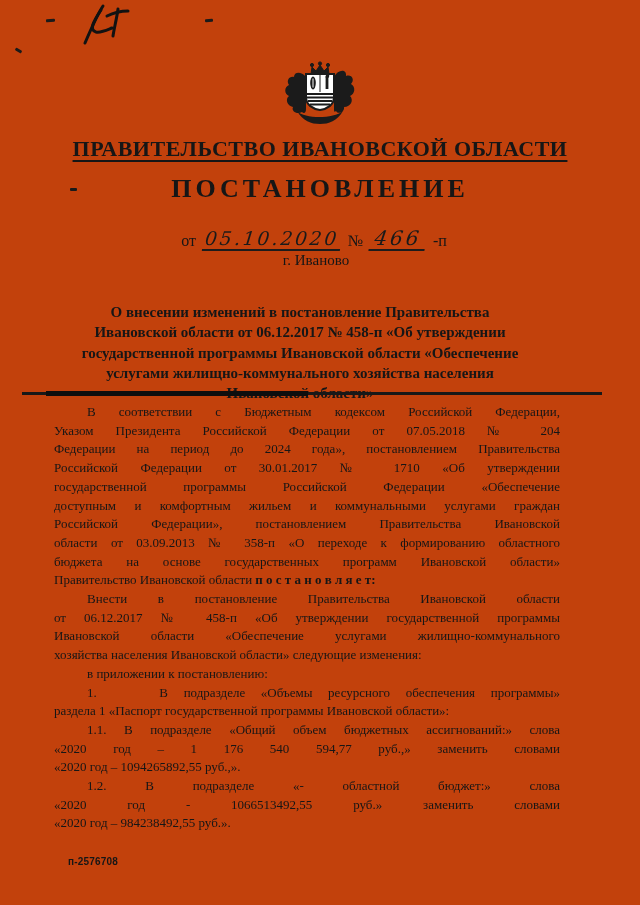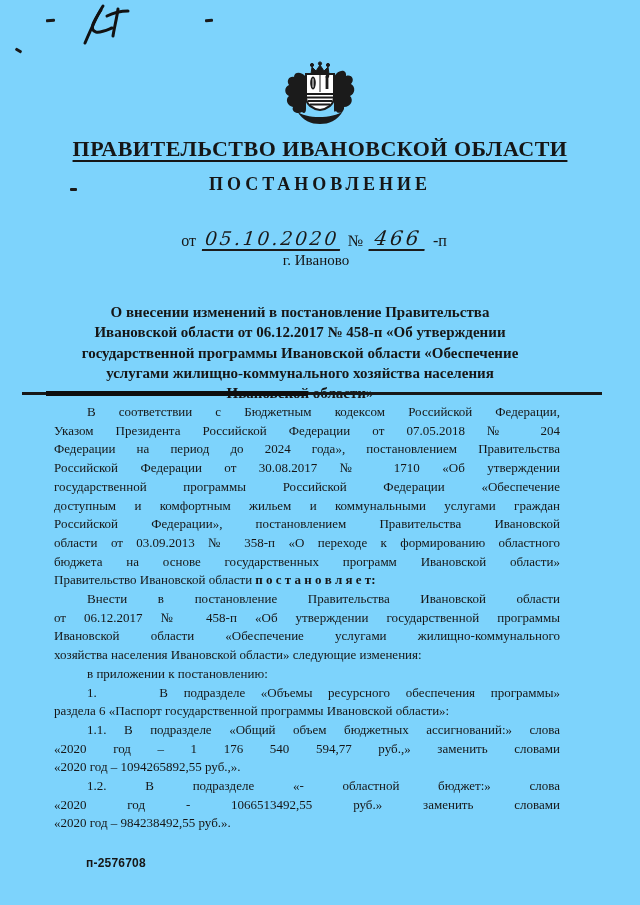--- a/index.html
+++ b/index.html
@@ -1,36 +1,36 @@
 <!DOCTYPE html>
 <html><head>
 <meta charset="utf-8">
 <style>
   html,body{margin:0;padding:0;}
   body{width:640px;height:905px;background:#e8e8e8;font-family:"Liberation Serif","DejaVu Serif",serif;}
-  .page{position:relative;width:640px;height:905px;background:#7dd3fc;color:#161616;overflow:hidden;}
+  .page{position:relative;width:640px;height:905px;background:#c2410c;color:#161616;overflow:hidden;}
 
   
   .top-mark{position:absolute;left:80px;top:3px;}
 
   
   .artifact{position:absolute;background:#1a1a1a;border-radius:1px;}
   .a1{left:46px;top:19px;width:9px;height:3px;transform:rotate(-6deg);}
   .a2{left:15px;top:49px;width:7px;height:3px;transform:rotate(32deg);}
   .a3{left:205px;top:19px;width:8px;height:3px;transform:rotate(-4deg);}
   .a4{left:70px;top:188px;width:7px;height:2.5px;}
 
   
   .crest{position:absolute;left:281px;top:61px;}
 
   .org-title{position:absolute;left:0;right:0;top:136px;text-align:center;
     font-size:22px;font-weight:bold;letter-spacing:0.5px;
     text-decoration:underline;text-decoration-thickness:2px;text-underline-offset:4px;}
   .doc-type{position:absolute;left:0;right:0;top:174px;text-align:center;
-    font-size:18px;font-weight:bold;letter-spacing:4px;}
+    font-size:26px;font-weight:bold;letter-spacing:4px;}
 
   .date-row{position:absolute;left:0;right:0;top:228px;display:flex;
     justify-content:center;align-items:flex-end;gap:7px;font-size:16px;transform:translateX(-6px);}
   .date-row .w{padding-bottom:1px;}
   .uline{display:inline-block;border-bottom:2px solid #1c1c1c;text-align:center;line-height:1;}
   .hw{font-family:"DejaVu Serif",serif;font-style:italic;font-size:19px;letter-spacing:2.5px;color:#1a1a1a;}
   .hw-date{min-width:104px;padding:0 2px 1px 2px;transform:skewX(-6deg);}
   .hw-num{min-width:48px;padding:0 4px 1px 4px;font-size:20px;letter-spacing:3px;transform:skewX(-8deg);}
   .city{position:absolute;left:0;right:0;top:252px;text-align:center;font-size:15px;transform:translateX(-4px);}
 
@@ -39,22 +39,22 @@
 
   .rule{position:absolute;left:22px;top:392px;width:580px;height:3px;background:#181818;}
   .rule-thick{position:absolute;left:24px;top:-1px;width:262px;height:5px;background:#0e0e0e;}
 
   .body-text{position:absolute;left:54px;top:403px;width:506px;font-size:13px;line-height:18.7px;}
   .bline{text-align:left;}
   .bline.j{text-align:justify;text-align-last:justify;}
   .bline.ind{text-indent:33px;}
   .b{font-weight:bold;}
 
-  .doc-code{position:absolute;left:86px;top:856px;font-family:"Liberation Sans",sans-serif;
-    font-size:12px;font-weight:bold;letter-spacing:0.2px;}
+  .doc-code{position:absolute;left:68px;top:856px;font-family:"Liberation Sans",sans-serif;
+    font-size:10px;font-weight:bold;letter-spacing:0.2px;}
 </style>
 </head>
 <body>
 
 <div class="page">
 
   <svg class="top-mark" width="56" height="44" viewBox="0 0 56 44">
     <g fill="none" stroke="#121212" stroke-width="3" stroke-linecap="round">
       <path d="M5,40 C11,26 17,12 23,3"></path>
       <path d="M21,7 C13,19 9,27 16,29 C21,30 27,27 32,25"></path>
@@ -110,34 +110,34 @@
     </div>
 
   <div class="rule">
     <div class="rule-thick"></div>
   </div>
 
   <div class="body-text">
       <div class="bline j ind"><span>В соответствии с Бюджетным кодексом Российской Федерации,</span></div>
       <div class="bline j"><span>Указом Президента Российской Федерации от 07.05.2018 № 204</span></div>
       <div class="bline j"><span>Федерации на период до 2024 года», постановлением Правительства</span></div>
-      <div class="bline j"><span>Российской Федерации от 30.08.2017 № 1710 «Об утверждении</span></div>
+      <div class="bline j"><span>Российской Федерации от 30.01.2017 № 1710 «Об утверждении</span></div>
       <div class="bline j"><span>государственной программы Российской Федерации «Обеспечение</span></div>
       <div class="bline j"><span>доступным и комфортным жильем и коммунальными услугами граждан</span></div>
       <div class="bline j"><span>Российской Федерации», постановлением Правительства Ивановской</span></div>
       <div class="bline j"><span>области от 03.09.2013 № 358-п «О переходе к формированию областного</span></div>
       <div class="bline j"><span>бюджета на основе государственных программ Ивановской области»</span></div>
       <div class="bline"><span>Правительство Ивановской области </span><span class="b">п о с т а н о в л я е т:</span></div>
       <div class="bline j ind"><span>Внести в постановление Правительства Ивановской области</span></div>
       <div class="bline j"><span>от 06.12.2017 № 458-п «Об утверждении государственной программы</span></div>
       <div class="bline j"><span>Ивановской области «Обеспечение услугами жилищно-коммунального</span></div>
       <div class="bline"><span>хозяйства населения Ивановской области» следующие изменения:</span></div>
       <div class="bline ind"><span>в приложении к постановлению:</span></div>
       <div class="bline j ind"><span>1.&nbsp;&nbsp;&nbsp;&nbsp;В подразделе «Объемы ресурсного обеспечения программы»</span></div>
-      <div class="bline"><span>раздела 6 «Паспорт государственной программы Ивановской области»:</span></div>
+      <div class="bline"><span>раздела 1 «Паспорт государственной программы Ивановской области»:</span></div>
       <div class="bline j ind"><span>1.1. В подразделе «Общий объем бюджетных ассигнований:» слова</span></div>
       <div class="bline j"><span>«2020 год – 1 176 540 594,77 руб.,» заменить словами</span></div>
       <div class="bline"><span>«2020 год – 1094265892,55 руб.,».</span></div>
       <div class="bline j ind"><span>1.2. В подразделе «- областной бюджет:» слова</span></div>
       <div class="bline j"><span>«2020 год - 1066513492,55 руб.» заменить словами</span></div>
       <div class="bline"><span>«2020 год – 984238492,55 руб.».</span></div>
     </div>
 
   <div class="doc-code">п-2576708</div>
 

